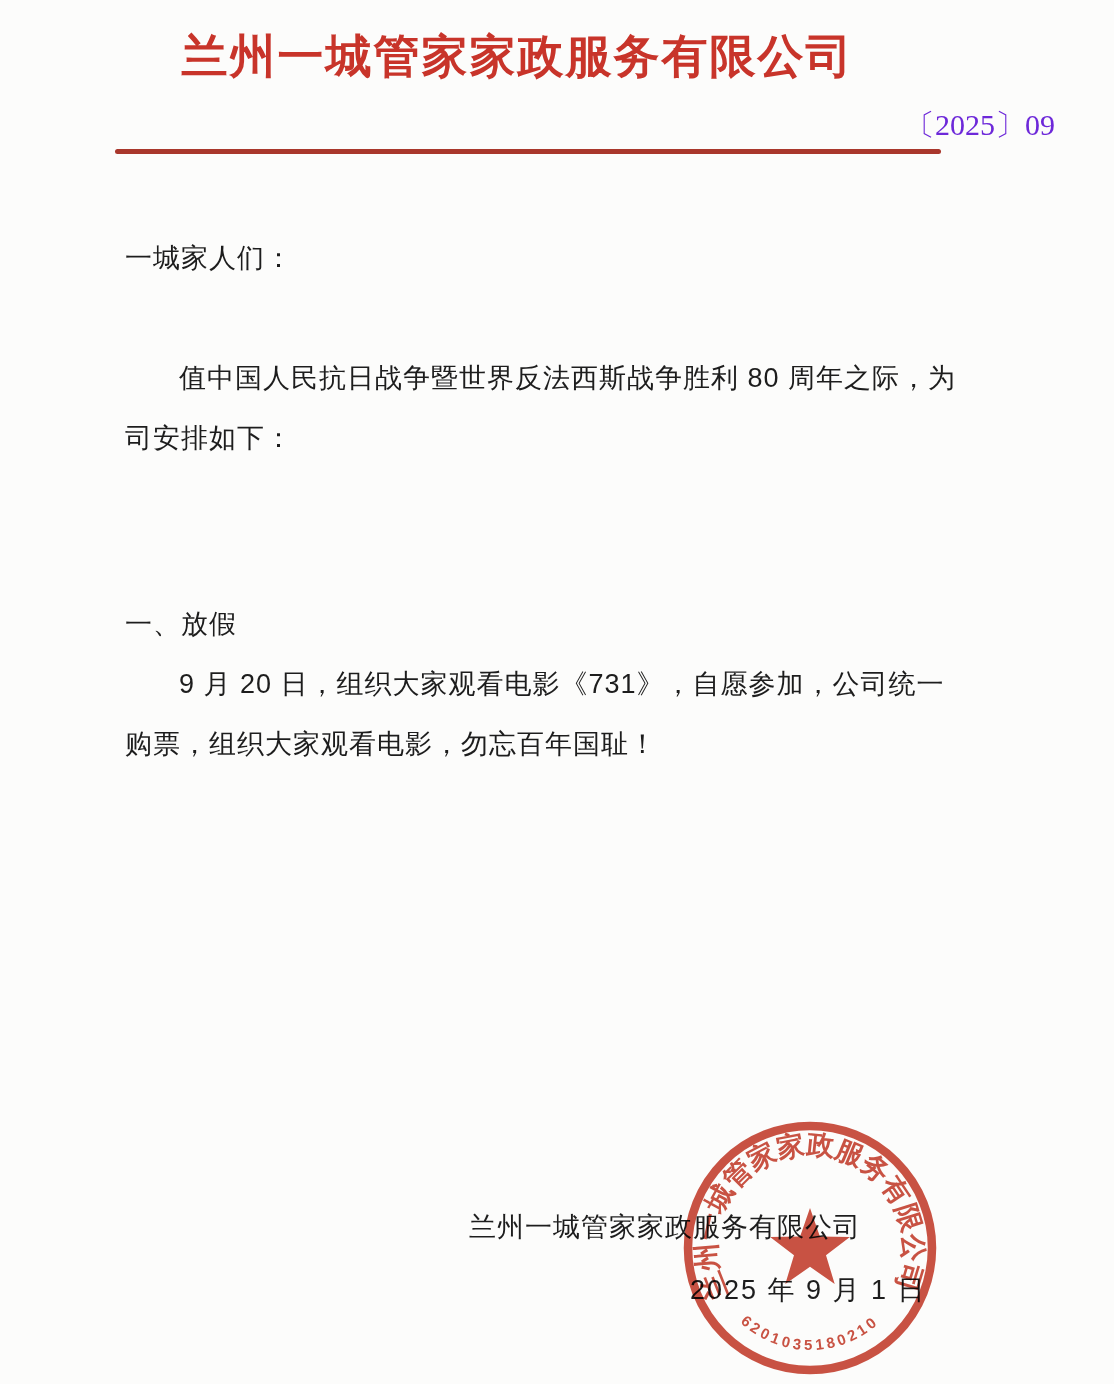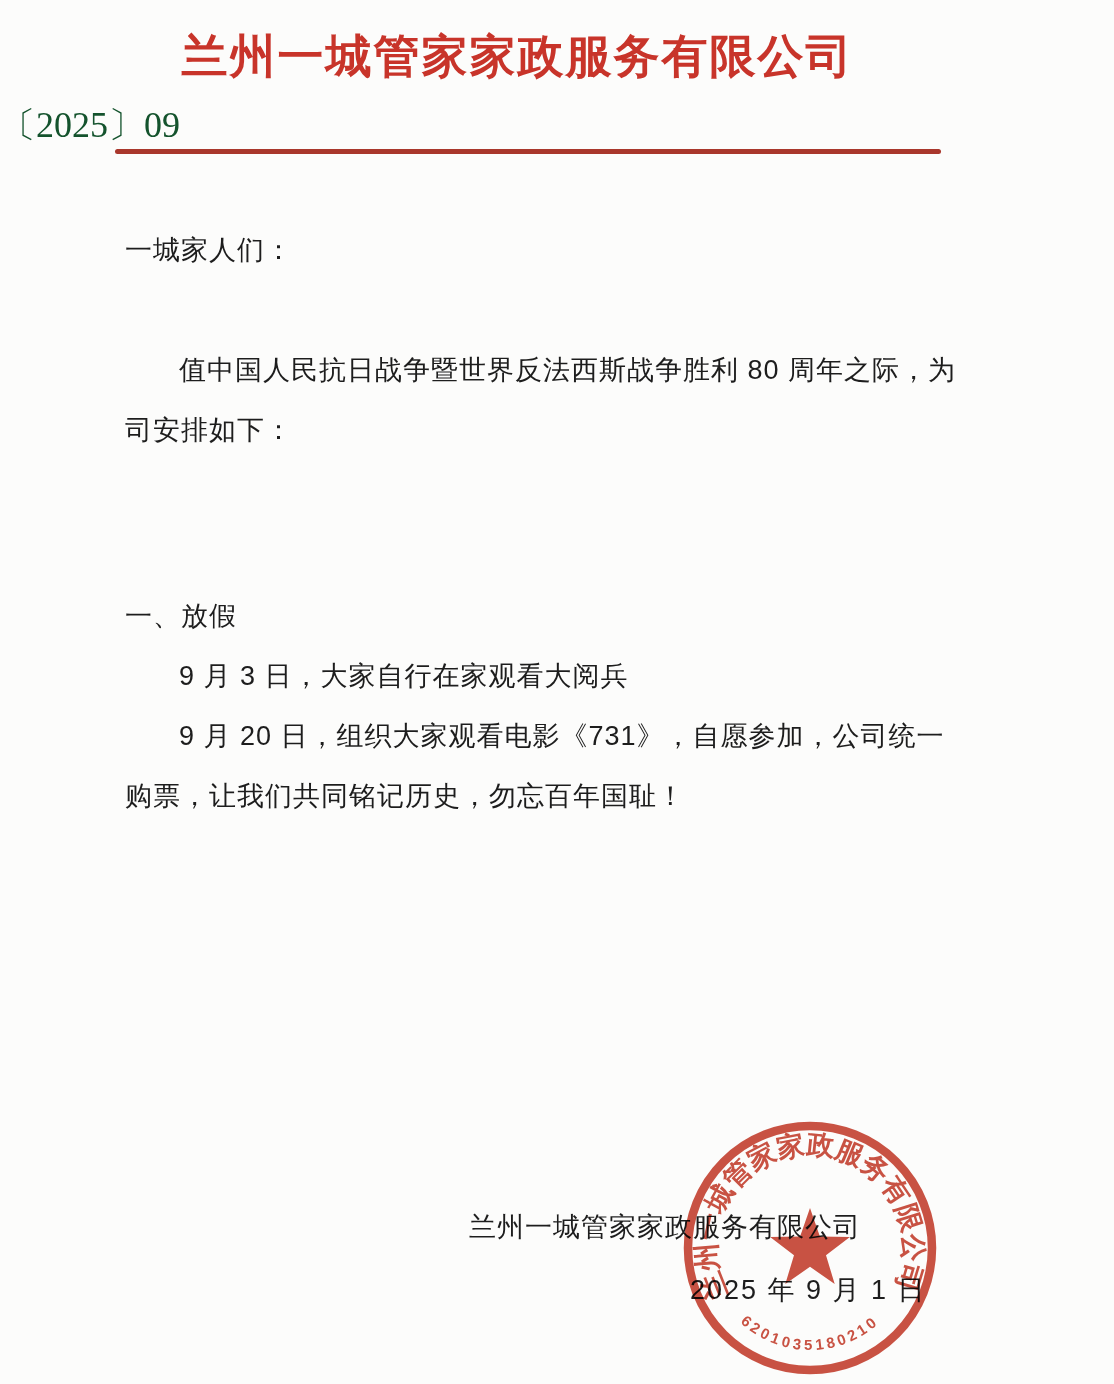--- a/index.html
+++ b/index.html
@@ -20,33 +20,33 @@
   .sheet{position:absolute;left:0;top:0;width:1055px;}
   .title{
     position:absolute;left:-10px;top:26px;width:1055px;
     text-align:center;
     font-size:46px;font-weight:700;letter-spacing:2px;
     color:var(--title-red);
     white-space:nowrap;
   }
   .docnum{
     position:absolute;left:0;top:105px;width:1055px;
-    text-align:left;
+    text-align:right;
     font-family:"Liberation Serif", serif;
-    font-size:36px;line-height:40px;
-    color:#14532d;
+    font-size:30px;line-height:40px;
+    color:#6d28d9;
   }
   .rule{
     position:absolute;left:115px;top:149px;
     width:826px;height:5px;
     background:var(--rule-red);
     border-radius:3px;
   }
   .doc-body{
-    position:absolute;left:125px;top:220px;width:810px;
+    position:absolute;left:125px;top:228px;width:810px;
     font-size:27px;line-height:60px;
     letter-spacing:1px;
   }
   .line{height:60px;white-space:nowrap;}
   .blank{height:60px;}
   .gap66{height:66px;}
   .indent{padding-left:54px;}
   .sig-company{
     position:absolute;top:1209px;right:194px;
     font-size:27px;letter-spacing:1px;white-space:nowrap;
@@ -77,24 +77,23 @@
   <div class="doc-body">
     <div class="line">一城家人们：</div>
     <div class="blank"></div>
     <div class="line indent">值中国人民抗日战争暨世界反法西斯战争胜利 80 周年之际，为</div>
     <div class="line">司安排如下：</div>
     <div class="blank"></div>
     <div class="gap66"></div>
 
     <div class="line">一、放假</div>
 
-    <div class="line indent">9 月 3 日，大家自行在家观看大阅兵</div>
 
     <div class="line indent">9 月 20 日，组织大家观看电影《731》，自愿参加，公司统一</div>
-    <div class="line">购票，让我们共同铭记历史，勿忘百年国耻！</div>
+    <div class="line">购票，组织大家观看电影，勿忘百年国耻！</div>
   </div>
 
   <div class="sig-company">兰州一城管家家政服务有限公司</div>
   <div class="sig-date">2025 年 9 月 1 日</div>
 </div>
 
 <svg class="seal" viewBox="0 0 264 264" xmlns="http://www.w3.org/2000/svg" aria-hidden="true">
   <defs>
     <path id="sealTopArc" d="M 50.6 179 A 94 94 0 1 1 213.4 179" fill="none"></path>
     <path id="sealBottomArc" d="M 36.15 166.9 A 102 102 0 0 0 227.85 166.9" fill="none"></path>

